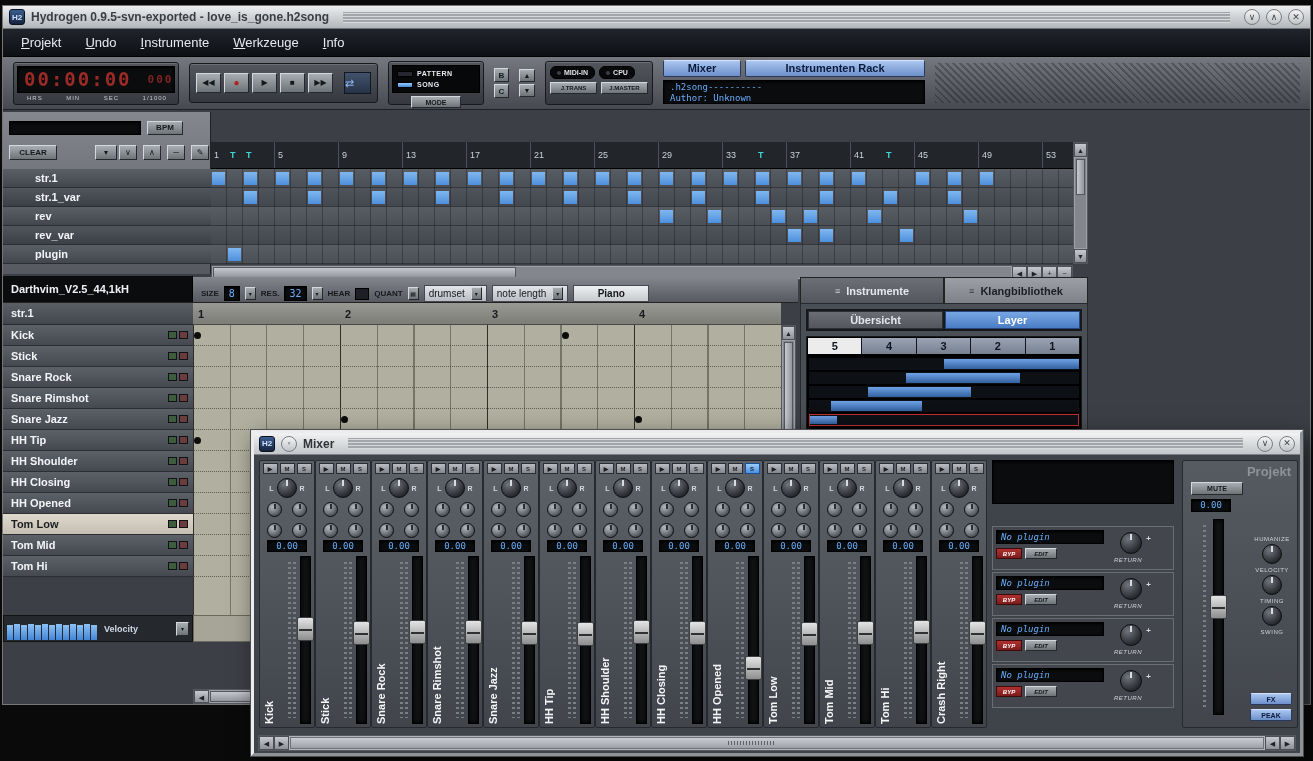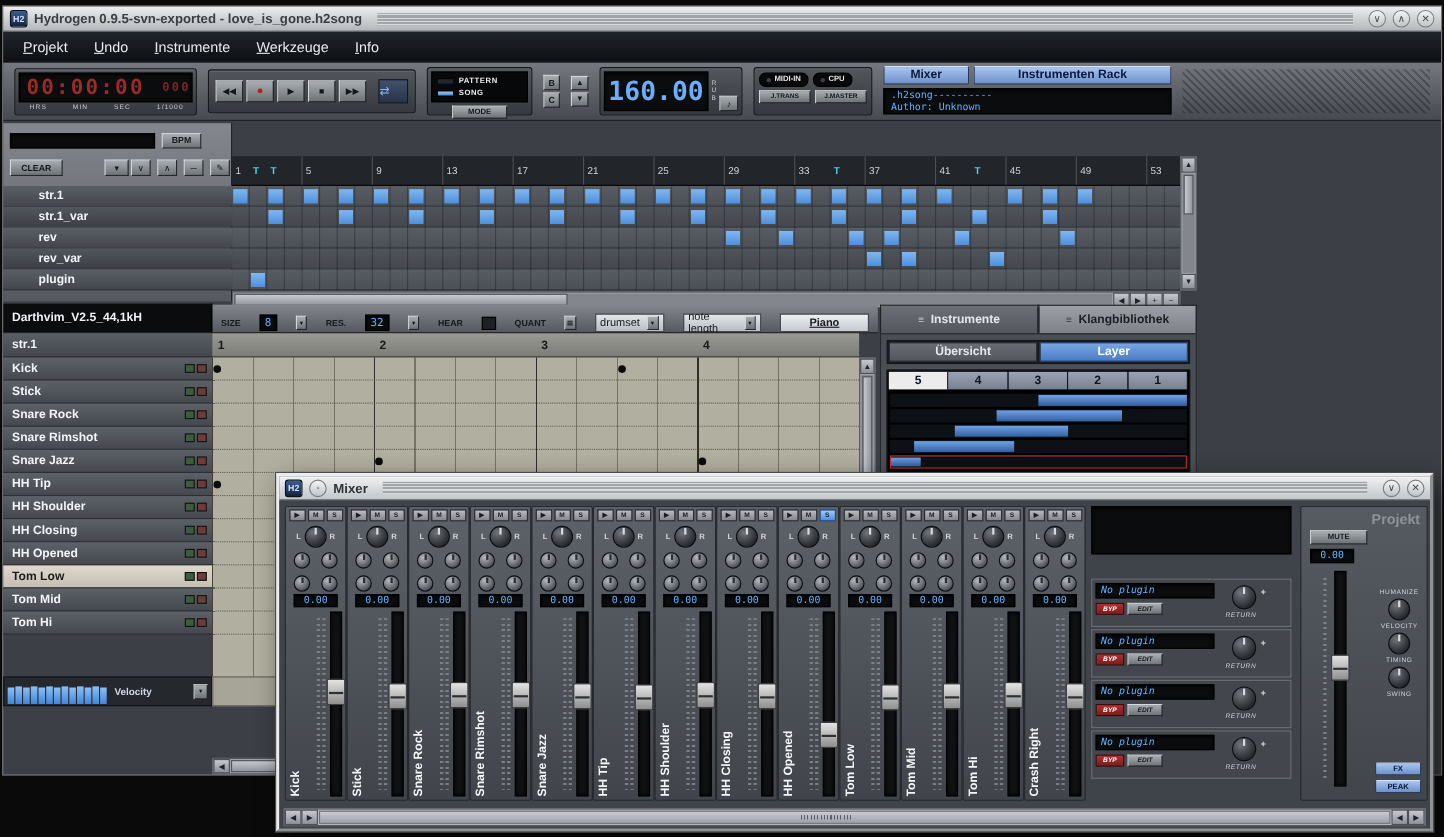--- a/index.html
+++ b/index.html
@@ -108,30 +108,30 @@
   .hscroll .sbtn3{width:15px;font-size:7px;line-height:13px;flex:none;}
   .hscroll .track{flex:1;background:#83878d;margin:1px;position:relative;}
   .hscroll .thumb{position:absolute;left:0;top:0;bottom:0;width:38%;background:linear-gradient(#c6cad0,#93979d);border:1px solid #54585e;}
   .se-hscroll{left:208px;top:153px;width:862px;height:15px;}
 
   
   .pe-toolbar{position:absolute;left:0;top:271px;width:795px;height:26px;background:linear-gradient(#83878d,#565a60);
        display:flex;align-items:flex-end;border-bottom:1px solid #222;}
   .pe-name{width:190px;height:26px;background:#0b0c0e;color:#eef1f5;font-size:11px;font-weight:bold;
        line-height:26px;padding-left:8px;flex:none;border-right:1px solid #000;}
-  .pe-ctl{display:flex;align-items:center;gap:17px;padding:0 8px;}
+  .pe-ctl{display:flex;align-items:center;gap:5px;padding:0 8px;}
   .pe-label{font-size:8px;font-weight:bold;color:#16181b;}
   .mini-lcd{height:15px;font-size:10px;line-height:13px;padding:0 4px;display:inline-flex;align-items:center;gap:2px;}
   .dd{width:11px;height:13px;font-size:6px;line-height:12px;}
   .ledbtn{width:14px;height:12px;background:#1c2averting026;background:#1c2026;border:1px solid #000;}
   .selectbox{background:linear-gradient(#e3e6ea,#b9bdc3);border:1px solid #45494f;height:17px;font-size:10px;color:#16181b;
        display:inline-flex;align-items:center;gap:6px;padding:0 4px;}
   .selectbox .dd{height:13px;}
-  .pianobtn{width:88px;height:17px;font-size:10px;line-height:15px;background:linear-gradient(#eef0f2,#c6cace);
-       border:1px solid #45494f;font-weight:bold;color:#16181b;text-align:center;text-decoration:underline;}
+  .pianobtn{width:76px;height:17px;font-size:10px;line-height:15px;background:linear-gradient(#eef0f2,#c6cace);
+       border:1px solid #45494f;font-weight:bold;color:#16181b;text-align:center;}
 
   
   .pattern-editor{position:absolute;left:0;top:297px;width:795px;height:403px;}
   .pe-header-left{position:absolute;left:0;top:0;width:190px;height:22px;background:linear-gradient(#5a5f66,#43474d);
        color:#f0f2f5;font-size:11px;font-weight:bold;line-height:21px;padding-left:8px;border-bottom:1px solid #26292d;}
   #beat-ruler{position:absolute;left:190px;top:0;width:588px;height:22px;background:linear-gradient(#9a9a94,#7d7d77);
        border-bottom:1px solid #4a4a44;}
   .beat-label{position:absolute;top:0;color:#191a1e;font-size:11px;font-weight:bold;line-height:22px;}
   #instrument-list{position:absolute;left:0;top:22px;width:190px;}
   .inst-row{height:21px;background:linear-gradient(#5c6168,#45494f);border-bottom:1px solid #2b2e32;
@@ -308,29 +308,20 @@
       <div class="btn3d modebtn">MODE</div>
     </div>
     <div class="bcpanel" id="bc-panel">
         <div class="btn3d bcbtn">B</div>
         <div class="btn3d bcbtn">C</div>
       </div>
     <div class="spinpanel">
       <div class="btn3d spinbtn">▲</div>
       <div class="btn3d spinbtn">▼</div>
     </div>
-    <div class="tpanel bpmpanel">
-      <div class="lcd bpm-lcd">160.00</div>
-      <div class="rub" id="rub-label">
-          <span>R</span>
-          <span>U</span>
-          <span>B</span>
-        </div>
-      <div class="btn3d spk">♪</div>
-    </div>
     <div class="tpanel midipanel">
       <div class="pillrow">
         <div class="pill">
           <span class="dot"></span>
           <span>MIDI-IN</span>
         </div>
         <div class="pill">
           <span class="dot"></span>
           <span>CPU</span>
         </div>

